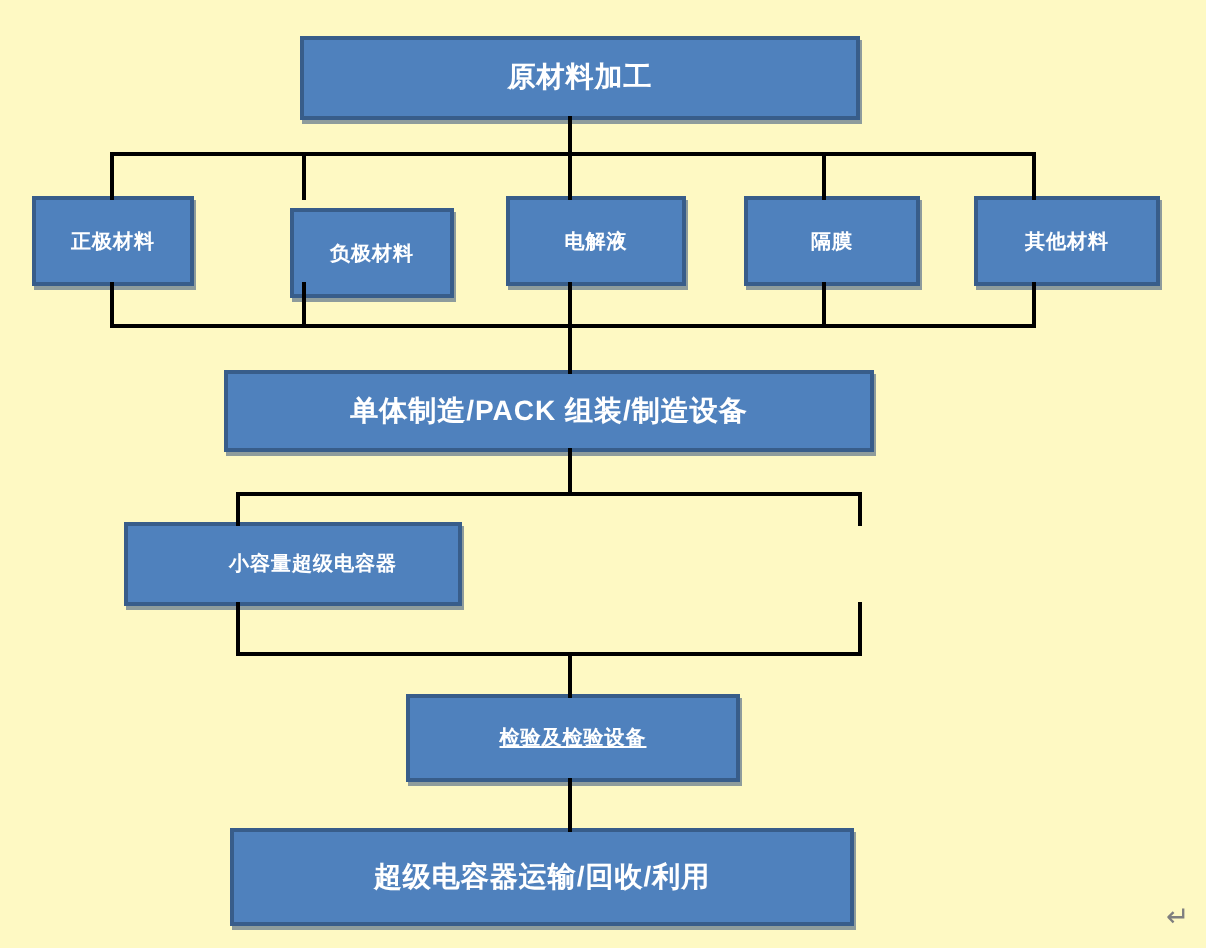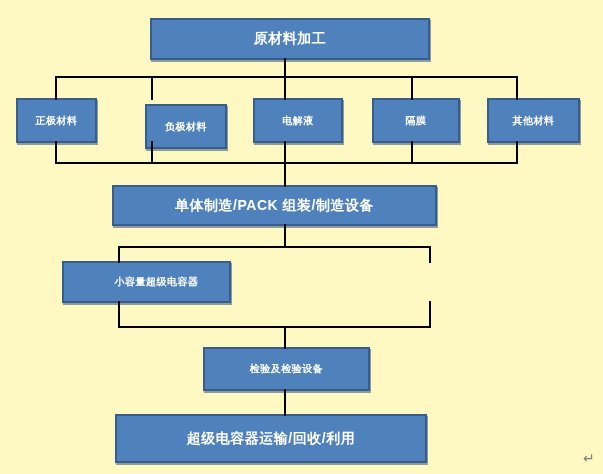--- a/index.html
+++ b/index.html
@@ -61,21 +61,21 @@
 
   <div class="node" style="left:372px; top:98px; width:88px; height:45px;">隔膜</div>
 
   <div class="node" style="left:487px; top:98px; width:93px; height:45px;">其他材料</div>
 
   <div class="node big" style="left:112px; top:185px; width:325px; height:41px;">单体制造/PACK 组装/制造设备</div>
 
   <div class="node" style="left:62px; top:261px; width:169px; height:42px;padding-left:20px;">小容量超级电容器</div>
 
 
-  <div class="node" style="left:203px; top:347px; width:167px; height:44px;">检验及检验设备</div>
+  <div class="node" style="left:203px; top:347px; width:167px; height:44px;text-decoration:underline;">检验及检验设备</div>
 
   <div class="node big" style="left:115px; top:414px; width:312px; height:49px;">超级电容器运输/回收/利用</div>
 
   <div class="vline" style="left:284px; top:58px; height:20px;"></div>
   <div class="hline" style="left:55px; top:76px; width:463px;"></div>
   <div class="vline" style="left:55px;  top:76px; height:24px;"></div>
   <div class="vline" style="left:151px; top:76px; height:24px;"></div>
   <div class="vline" style="left:284px; top:76px; height:24px;"></div>
   <div class="vline" style="left:411px; top:76px; height:24px;"></div>
   <div class="vline" style="left:516px; top:76px; height:24px;"></div>

